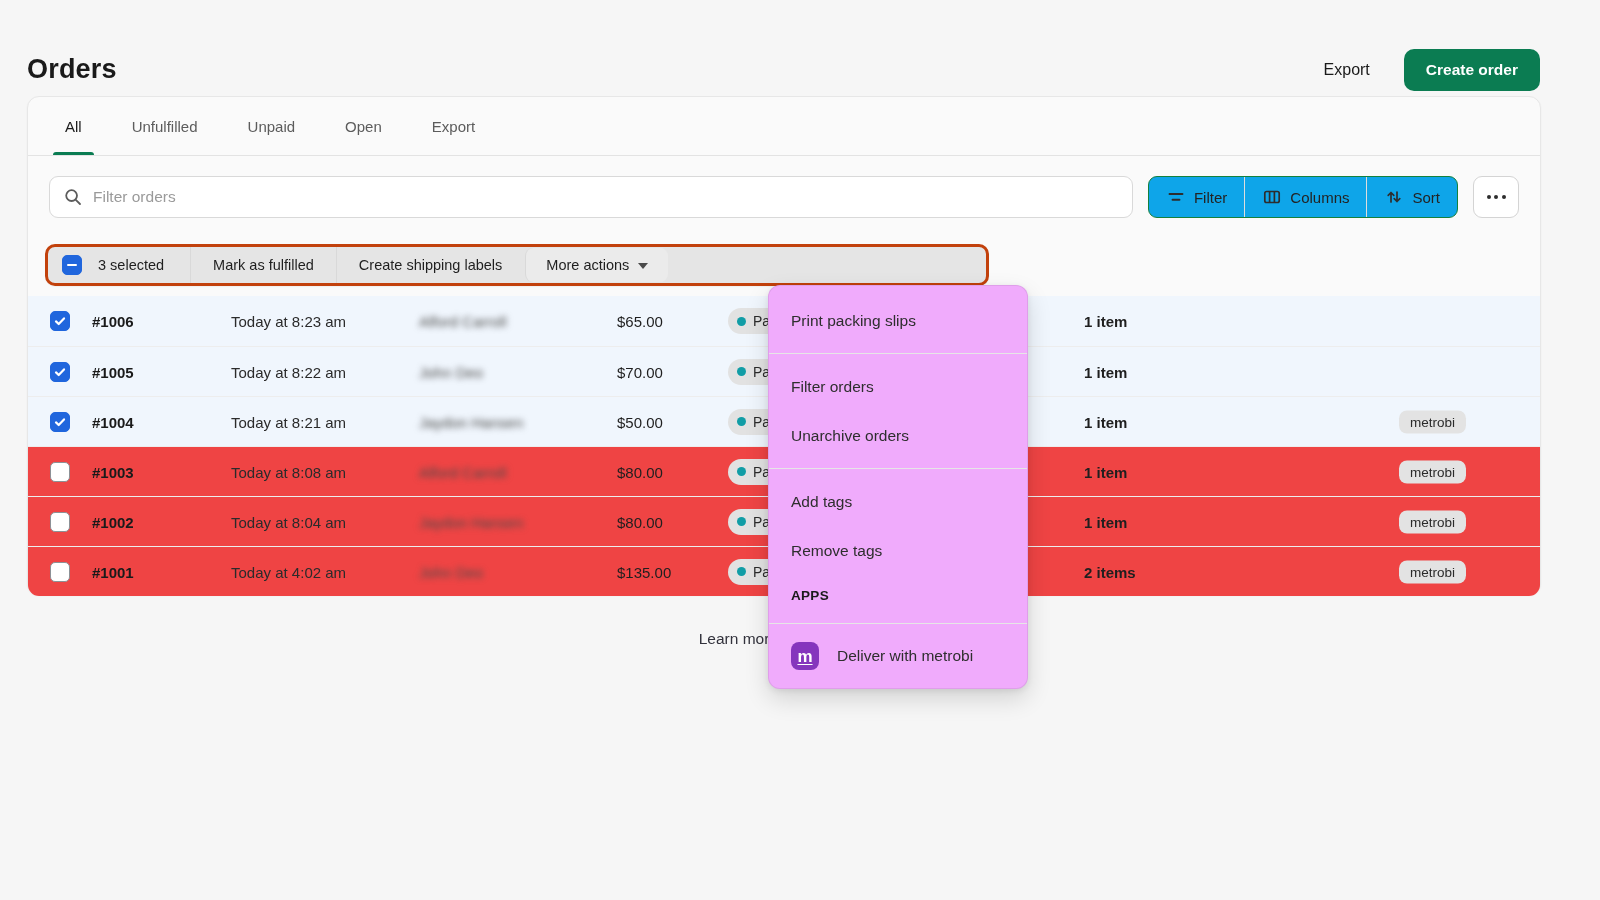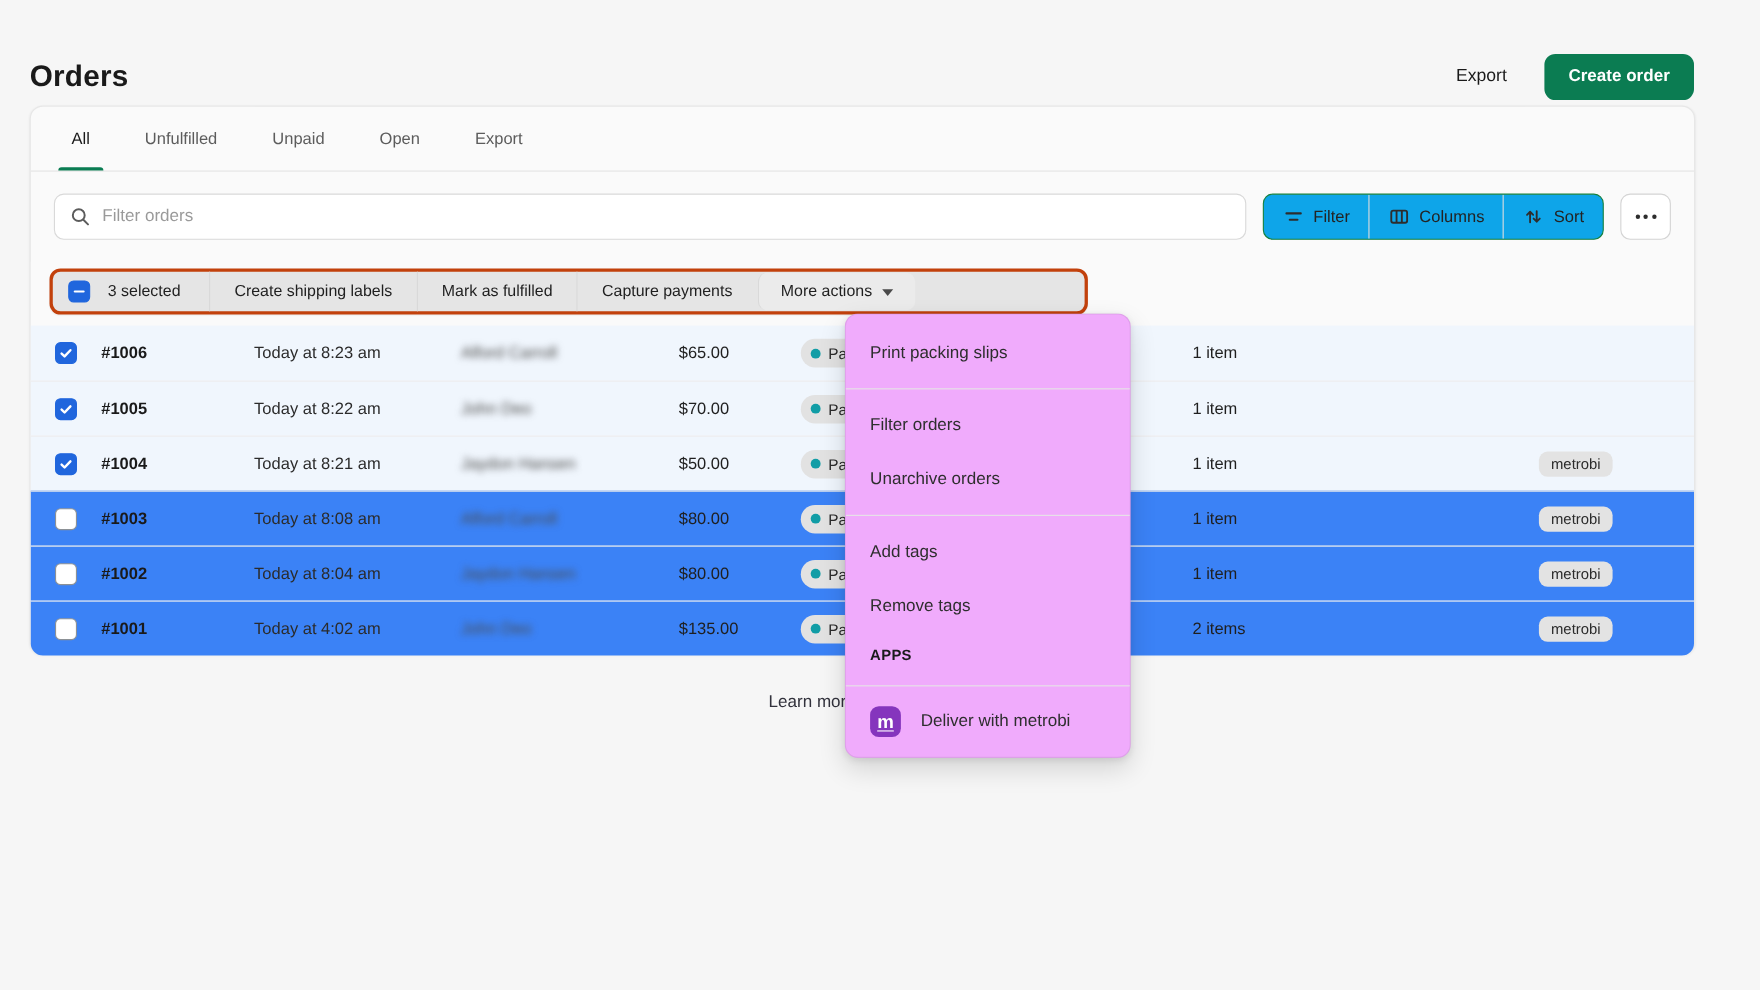--- a/index.html
+++ b/index.html
@@ -112,34 +112,34 @@
   }
   .checkbox.checked, .checkbox.indeterminate { background:#2066dd; border-color:#2066dd; }
   .checkbox svg { display:none; }
   .checkbox.checked svg { display:block; }
   .checkbox .minus { display:none; width:10px; height:2.6px; border-radius:2px; background:#fff; }
   .checkbox.indeterminate .minus { display:block; }
 
   
   .rows { position:absolute; left:0; top:58px; width:100%; }
   .order-row {
-    position:relative; height:50px; background:#3b82f6;
+    position:relative; height:50px; background:#ef4444;
     border-top:1px solid #ededed; cursor:pointer; font-size:15px;
   }
   .order-row:first-child { border-top:none; }
   .order-row.selected { background:#f0f6fd; }
   .order-row:last-child { border-radius:0 0 11px 11px; }
   .cell { position:absolute; top:50%; transform:translateY(-50%); white-space:nowrap; }
   .c-check { left:22px; }
   .c-id { left:64px; font-weight:700; color:#1a1a1a; }
   .c-date { left:203px; color:#2b2b2b; }
   .c-cust { left:391px; color:#4a4a4a; filter:blur(3.2px); }
   .c-total { left:589px; color:#1f1f1f; }
   .c-pay { left:700px; }
-  .c-items { left:1056px; color:#1f1f1f; }
+  .c-items { left:1056px; color:#1f1f1f;font-weight:bold; }
   .c-tag { left:1371px; }
   .status-pill {
     display:inline-flex; align-items:center; gap:7px;
     background:#e2e2e2; border-radius:13px; height:26px; padding:0 11px 0 9px;
     font-size:14px; color:#2b2b2b;
   }
   .status-dot { width:9px; height:9px; border-radius:50%; background:#119da6; flex:none; }
   .tag-pill {
     display:inline-block; background:#e3e3e3; border-radius:8px;
     padding:4px 11px; font-size:13.5px; color:#2b2b2b;
@@ -241,27 +241,24 @@
 
     <div class="bulk-bar">
       <div class="bulk-seg bulk-selected">
         <span class="checkbox indeterminate">
             <span class="minus"></span>
           </span>
         <span>3 selected</span>
       </div>
 
       <button class="bulk-seg">
-          <span>Create shipping labels</span>
-        </button>
-        <button class="bulk-seg">
           <span>Mark as fulfilled</span>
         </button>
         <button class="bulk-seg">
-          <span>Capture payments</span>
+          <span>Create shipping labels</span>
         </button>
         <button class="bulk-seg bulk-more">
         <span>More actions</span>
         <span class="caret-down"></span>
       </button>
     </div>
 
     <div class="rows">
         <div class="order-row selected">
     <span class="cell c-check checkbox checked">

